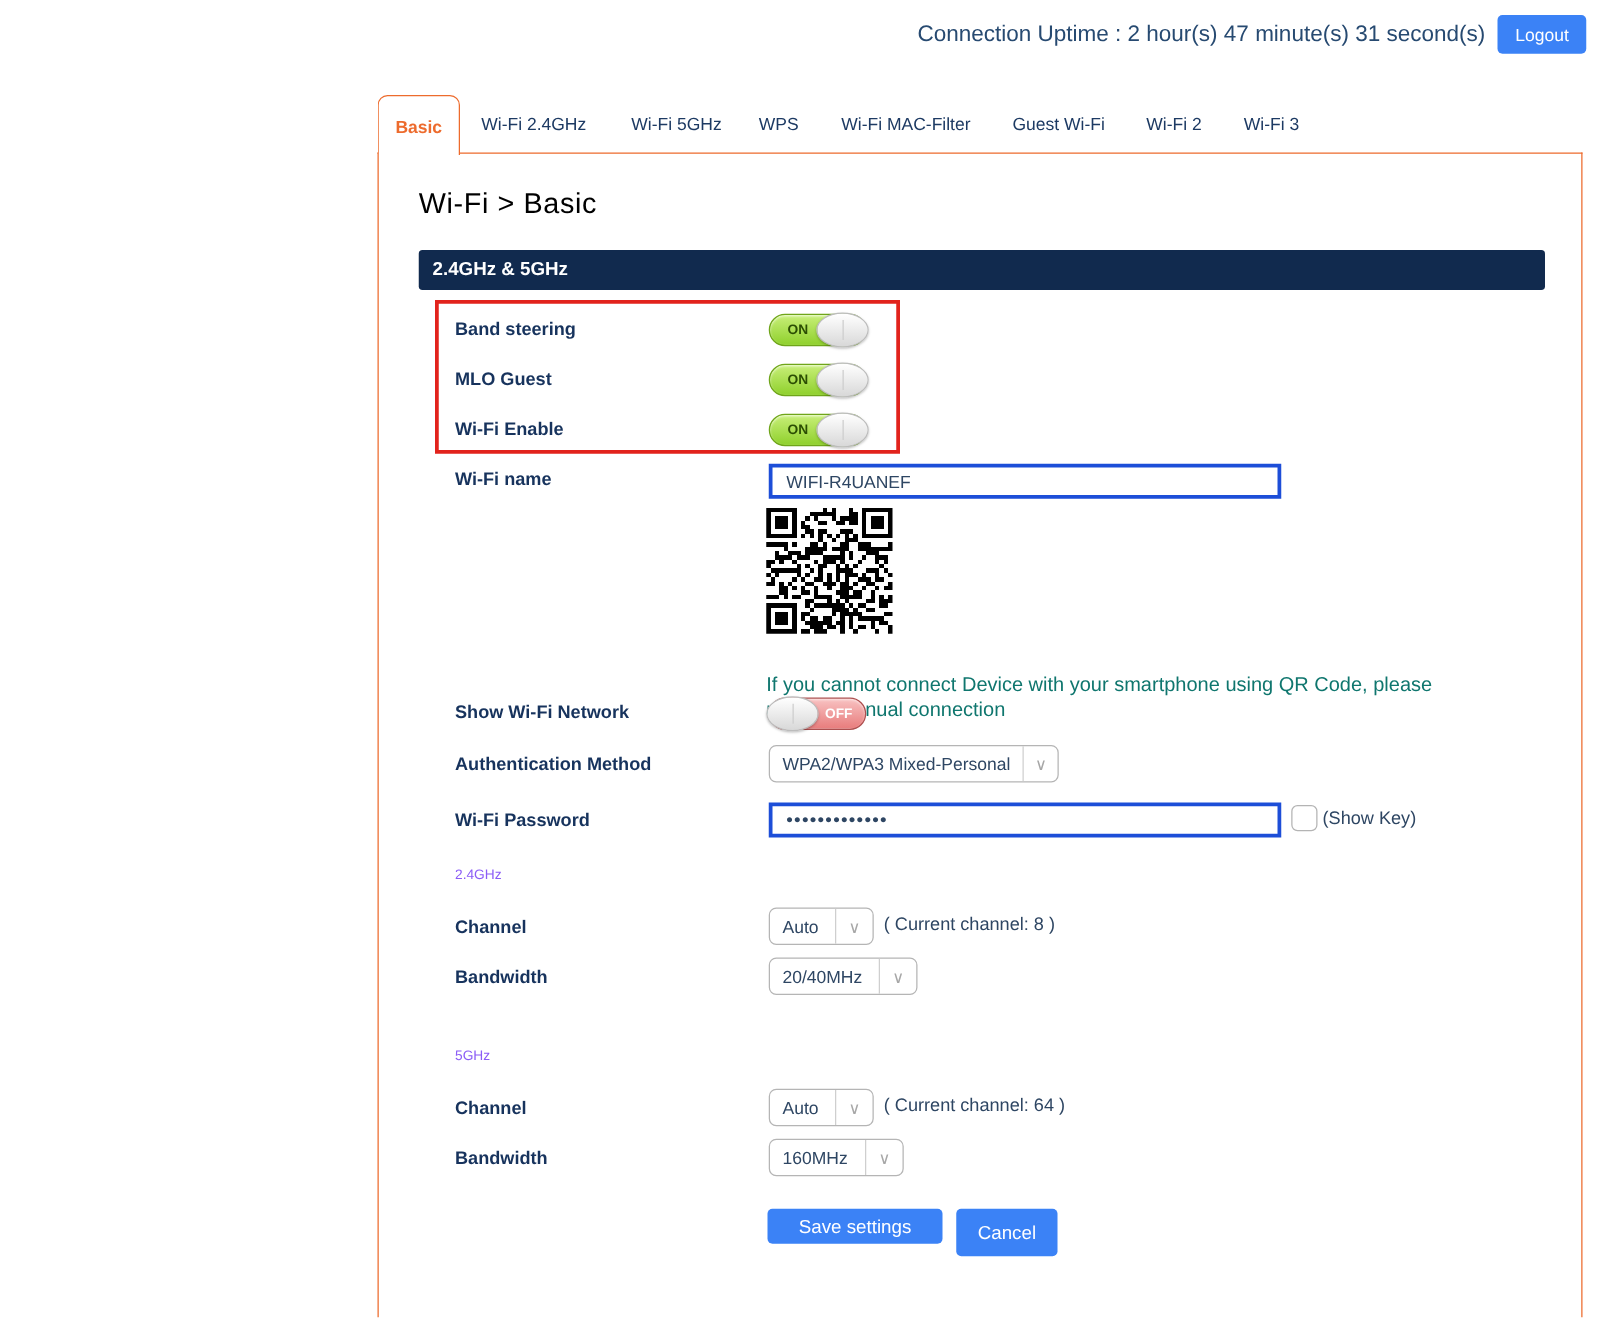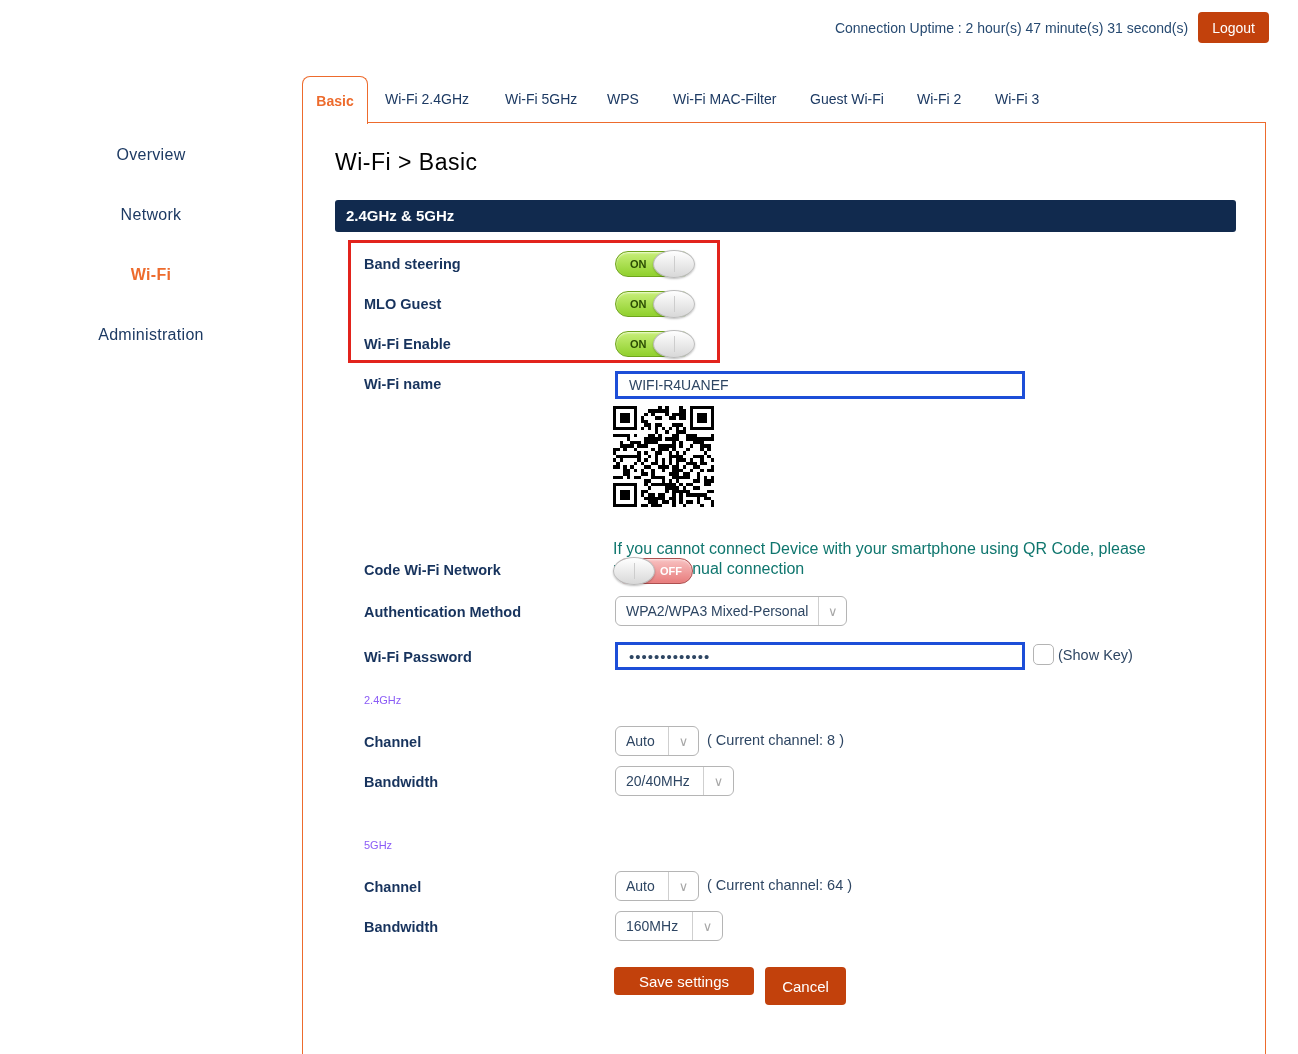--- a/index.html
+++ b/index.html
@@ -2,22 +2,22 @@
 <html><head>
 <meta charset="utf-8">
 <style>
   * { margin:0; padding:0; box-sizing:border-box; }
   html,body { background:#fff; }
   body { font-family:"Liberation Sans", sans-serif; }
   .screen { position:relative; width:1298px; height:1054px; background:#fff; overflow:hidden; }
 
   
   .topbar { position:absolute; top:12px; right:29px; display:flex; align-items:center; gap:10px; }
-  .uptime { font-size:14px; color:#274a71; }
-  .btn { background:#c2410c; color:#fff; border:none; border-radius:4px; font-family:inherit; cursor:pointer; }
+  .uptime { font-size:18px; color:#274a71; }
+  .btn { background:#3b82f6; color:#fff; border:none; border-radius:4px; font-family:inherit; cursor:pointer; }
   .logout { height:31px; padding:0 14px; font-size:14px; }
 
   
   .sidebar { position:absolute; left:0; top:0; width:302px; height:100%; }
   .side-item { position:absolute; width:100%; text-align:center; font-size:16px; color:#1d3a63; letter-spacing:.3px; cursor:pointer; }
   .side-item:nth-child(1){ top:146px; }
   .side-item:nth-child(2){ top:206px; }
   .side-item:nth-child(3){ top:266px; }
   .side-item:nth-child(4){ top:326px; }
   .side-item.active { color:#ed6b2d; font-weight:700; }
@@ -84,26 +84,20 @@
 </head>
 <body>
 
 <div class="screen">
 
   <header class="topbar">
     <span class="uptime">Connection Uptime : 2 hour(s) 47 minute(s) 31 second(s)</span>
     <button class="btn logout">Logout</button>
   </header>
 
-  <nav class="sidebar">
-    <div class="side-item">Overview</div>
-    <div class="side-item">Network</div>
-    <div class="side-item active">Wi-Fi</div>
-    <div class="side-item">Administration</div>
-  </nav>
 
   <div class="tab-basic">Basic</div>
   <div class="tab-plain t1">Wi-Fi 2.4GHz</div>
   <div class="tab-plain t2">Wi-Fi 5GHz</div>
   <div class="tab-plain t3">WPS</div>
   <div class="tab-plain t4">Wi-Fi MAC-Filter</div>
   <div class="tab-plain t5">Guest Wi-Fi</div>
   <div class="tab-plain t6">Wi-Fi 2</div>
   <div class="tab-plain t7">Wi-Fi 3</div>
 
@@ -467,21 +461,21 @@
           <rect x="23" y="1" width="5" height="5" fill="#fff"></rect>
           <rect x="24" y="2" width="3" height="3"></rect>
           <rect x="0" y="22" width="7" height="7"></rect>
           <rect x="1" y="23" width="5" height="5" fill="#fff"></rect>
           <rect x="2" y="24" width="3" height="3"></rect>
         </g>
       </svg>
 
     <p class="note">If you cannot connect Device with your smartphone using QR Code, please use the manual connection</p>
 
-    <span class="flabel" style="left:61px; top:439px;">Code Wi-Fi Network</span>
+    <span class="flabel" style="left:61px; top:439px;">Show Wi-Fi Network</span>
     <div class="toggle off" style="position:absolute; left:312px; top:435px;">
       <span class="track"></span>
       <span class="tstate">OFF</span>
       <span class="knob"></span>
     </div>
 
     <span class="flabel" style="left:61px; top:481px;">Authentication Method</span>
     <div class="dropdown" style="top:473px; width:232px;">
       <span class="dd-val">WPA2/WPA3 Mixed-Personal</span>
       <span class="dd-arrow">∨</span>

